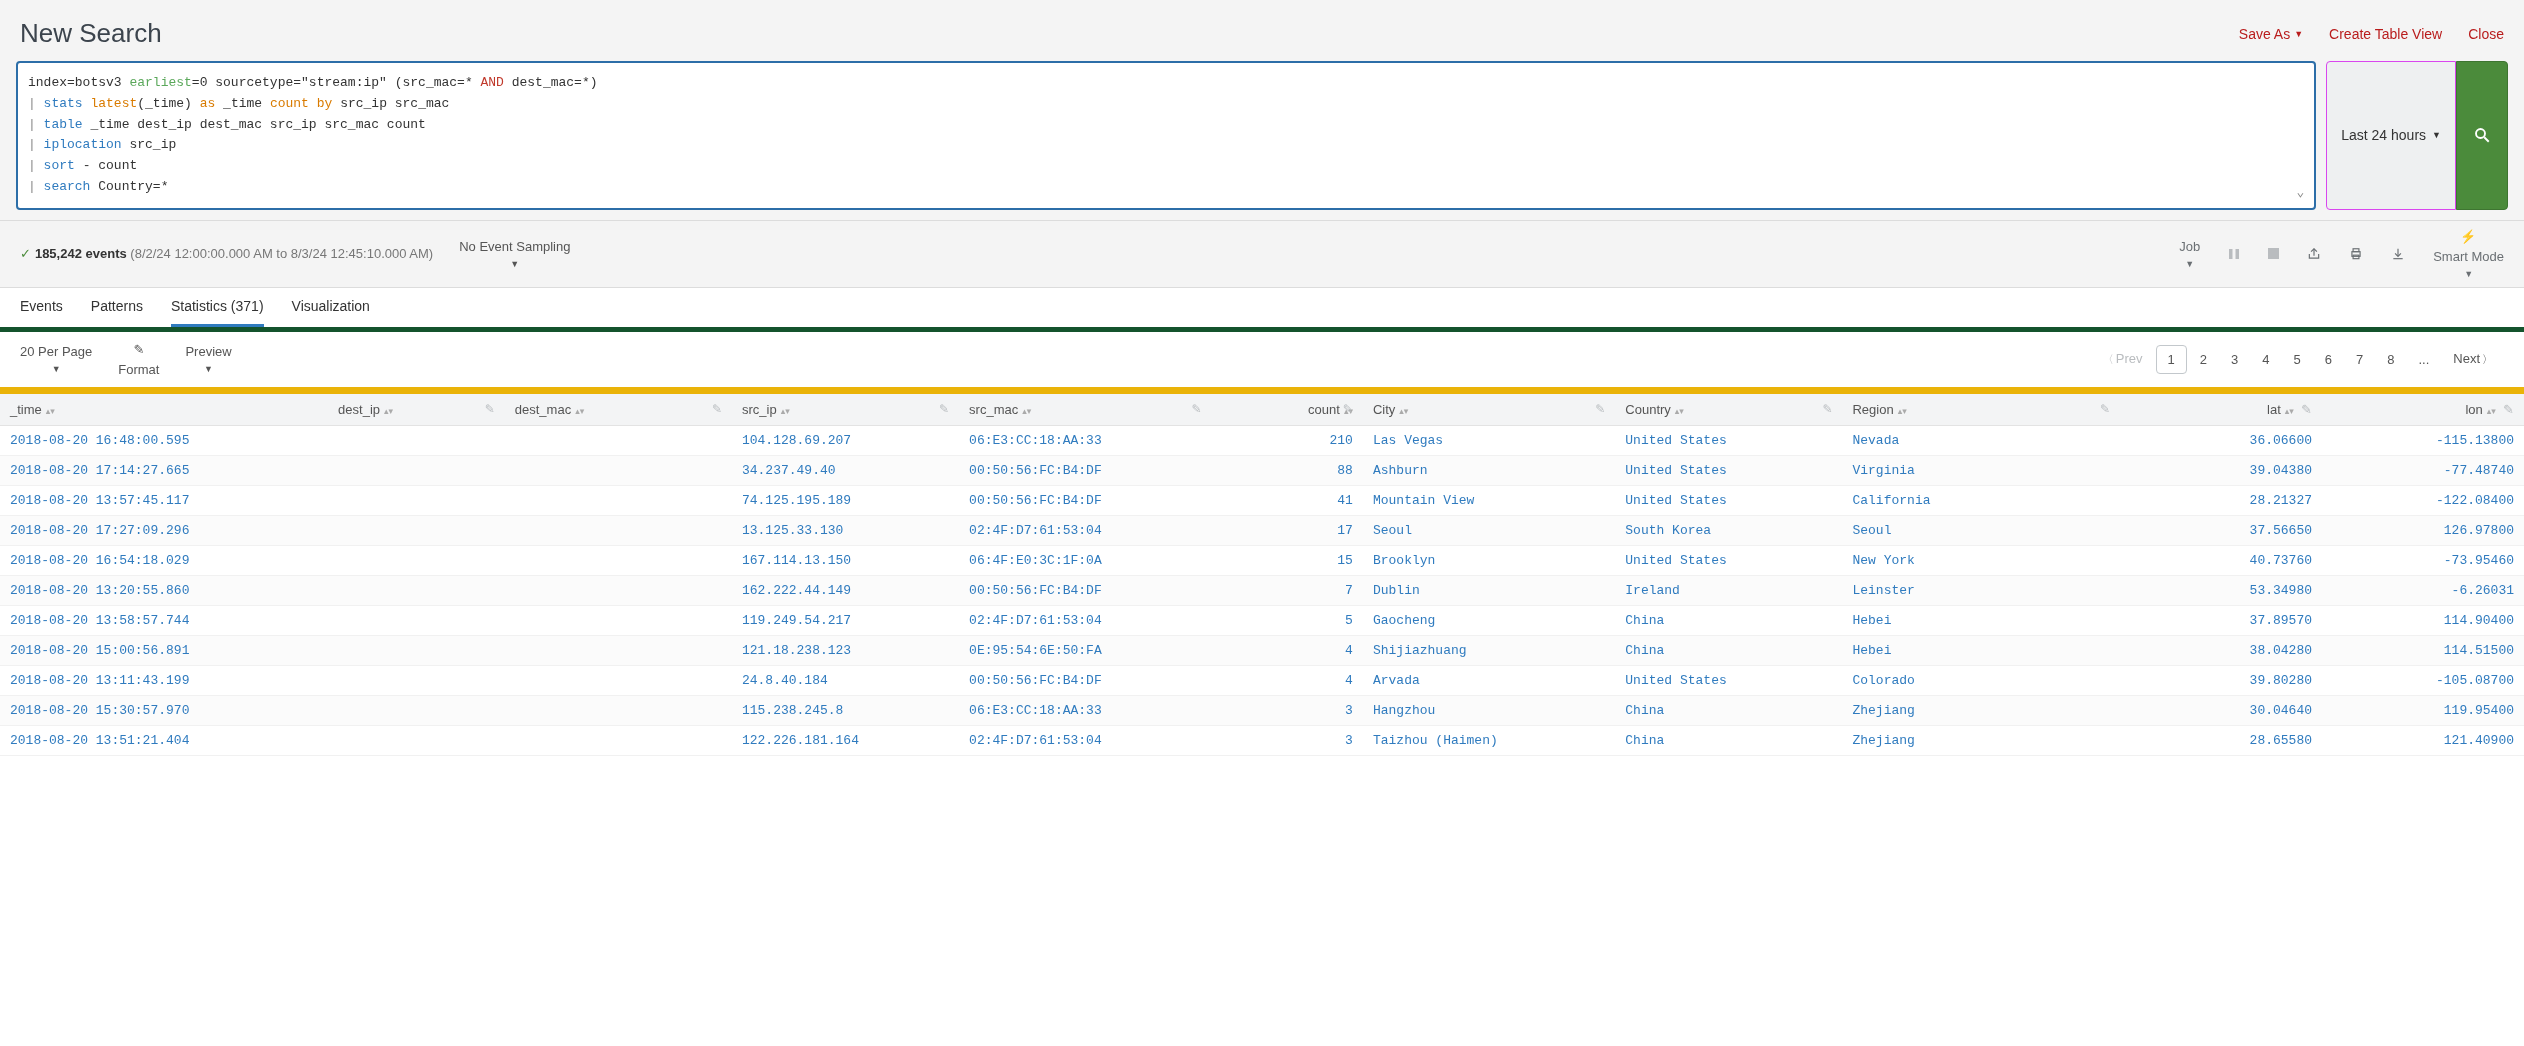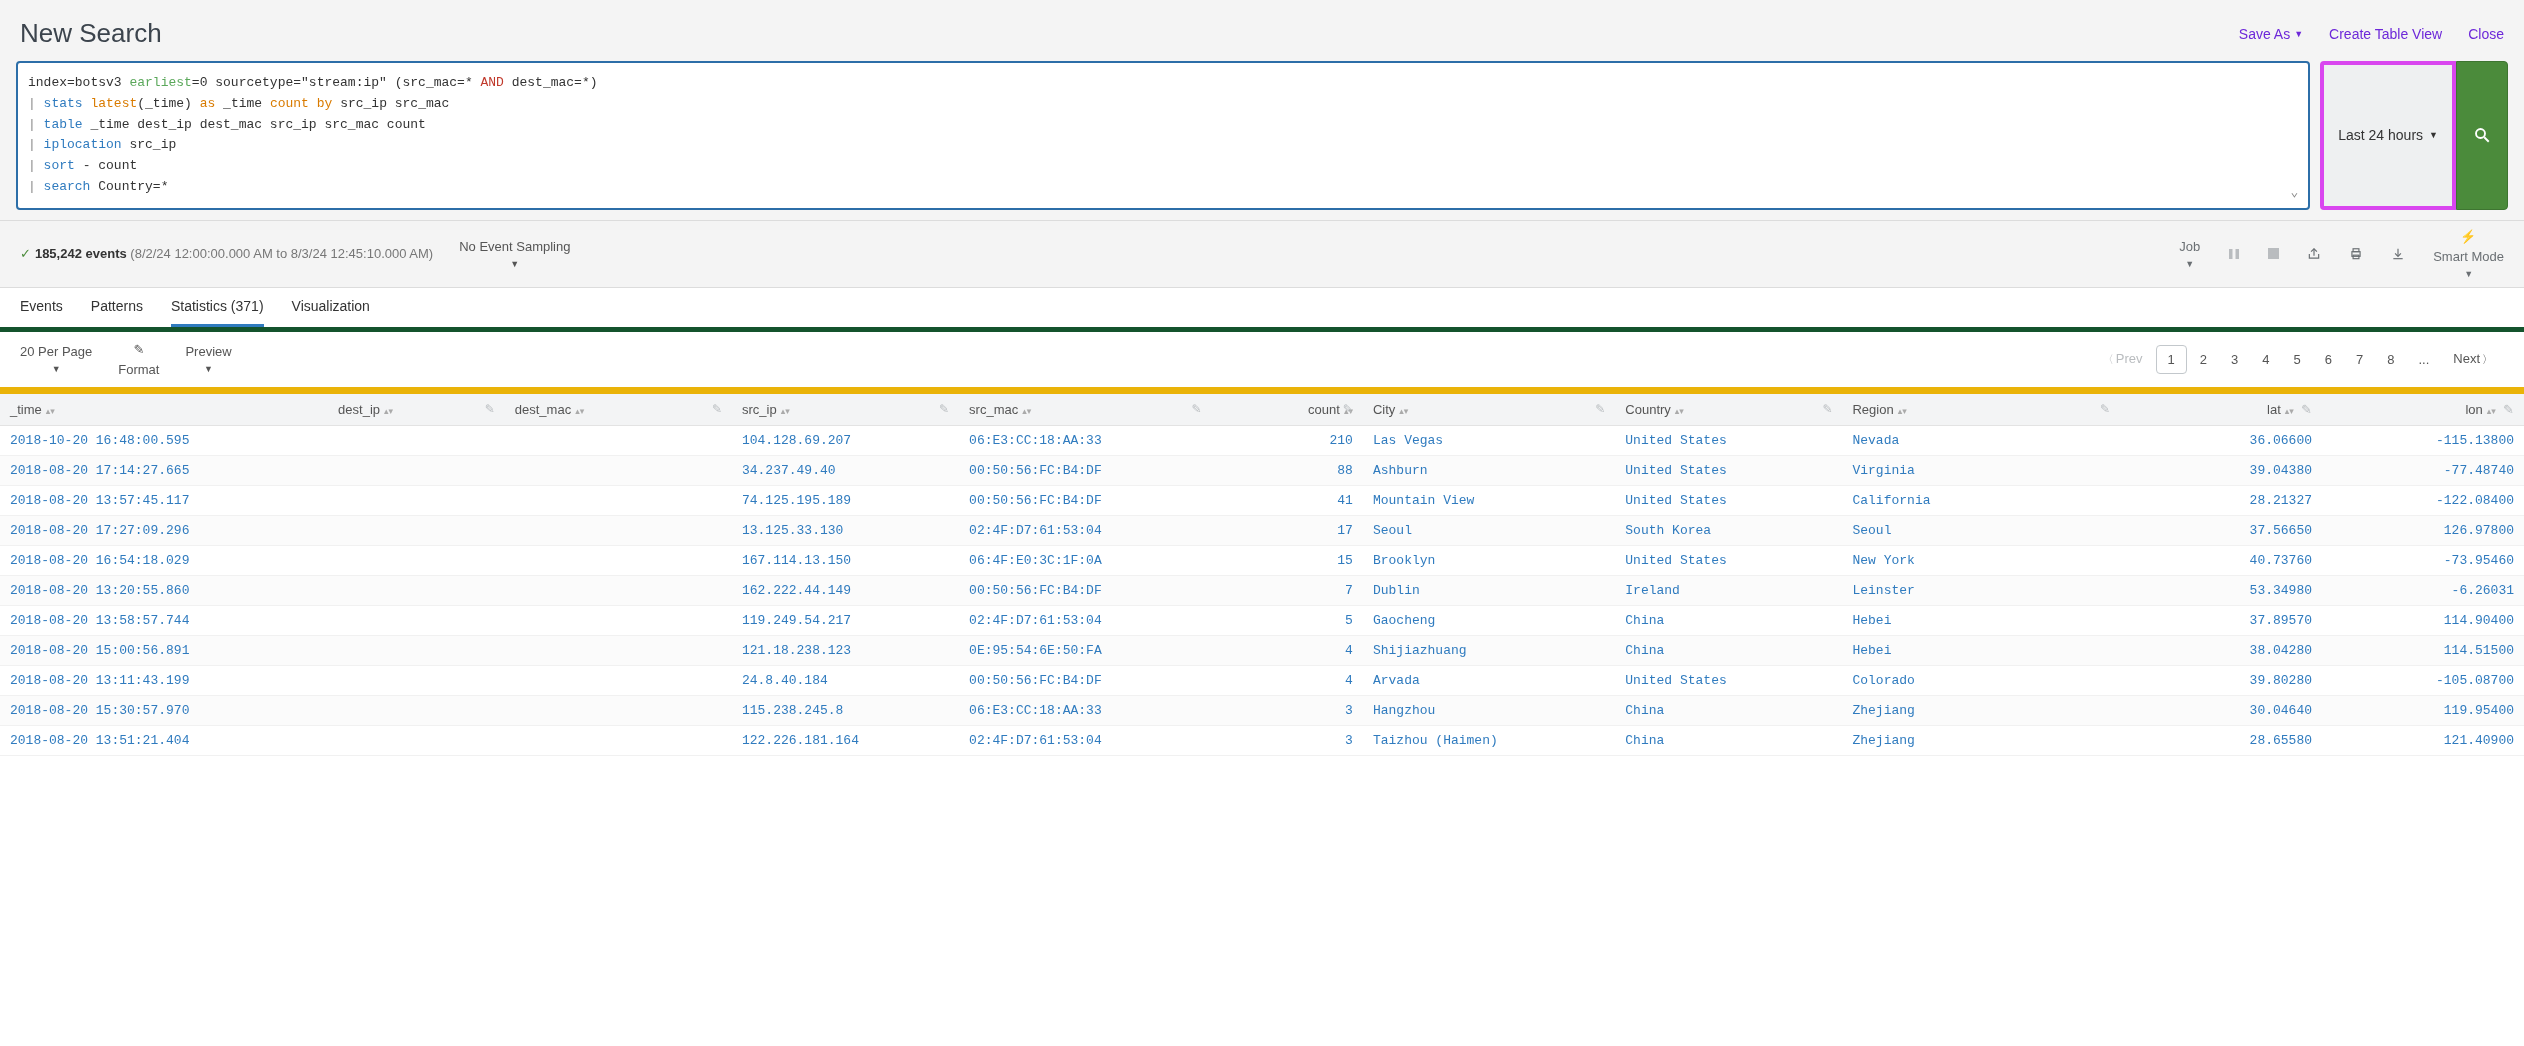--- a/index.html
+++ b/index.html
@@ -3,39 +3,39 @@
 <meta charset="utf-8">
 <style>
   * { box-sizing: border-box; margin: 0; padding: 0; }
   body { font-family: "Helvetica Neue", Arial, sans-serif; font-size: 13px; color: #333; background: #fff; }
   .mono { font-family: "SFMono-Regular", Consolas, "Liberation Mono", Menlo, monospace; font-size: 13px; }
 
   
   .page-header { display: flex; align-items: center; justify-content: space-between; padding: 18px 20px 12px 20px; background:#f4f4f4; }
   .page-title { font-size: 26px; font-weight: 400; color: #3c444d; }
   .header-actions { display: flex; gap: 26px; align-items: center; }
-  .header-action { color: #6d28d9; font-size: 14px; cursor: pointer; display:flex; align-items:center; gap:4px;}
+  .header-action { color: #b91c1c; font-size: 14px; cursor: pointer; display:flex; align-items:center; gap:4px;}
   .caret-down { font-size: 9px; }
 
   
   .search-row { display: flex; gap: 10px; padding: 0 16px 10px 16px; align-items: stretch; background:#f4f4f4;}
   .search-editor {
     flex: 1; border: 2px solid #2c6ea8; border-radius: 4px; background: #fff;
     padding: 10px 30px 10px 10px; position: relative; min-height: 130px;
   }
   .search-editor .line { white-space: pre; line-height: 1.6; }
   .kw-green { color: #5ba85b; }
   .kw-blue  { color: #2f7bbf; }
   .kw-orange{ color: #d97b00; }
   .kw-red   { color: #c0392b; }
   .pipe     { color: #888; }
   .editor-expand { position:absolute; right:10px; bottom:8px; color:#888; }
 
   .time-picker {
-    border: 4px solid #d946ef; border-radius: 4px 0 0 4px; background: #eef0f1;
+    border: 1px solid #d946ef; border-radius: 4px 0 0 4px; background: #eef0f1;
     display:flex; align-items:center; padding: 0 14px; font-size:14px; color:#333; gap:6px;
   }
   .search-btn {
     width: 52px; background: #4b8b3b; border-radius: 0 4px 4px 0; display:flex;
     align-items:center; justify-content:center; color:#fff; border:1px solid #3e7531;
   }
   .right-group { display:flex; }
 
   
   .status-bar { display:flex; align-items:center; justify-content:space-between; padding: 8px 20px; border-top:1px solid #dcdcdc; border-bottom:1px solid #dcdcdc; background:#f4f4f4; }
@@ -216,21 +216,21 @@
       <th style="width:6%" class="num"><span>count</span><span class="sort">▴▾</span><span class="pencil">✎</span></th>
       <th style="width:10%"><span>City</span><span class="sort">▴▾</span><span class="pencil">✎</span></th>
       <th style="width:9%"><span>Country</span><span class="sort">▴▾</span><span class="pencil">✎</span></th>
       <th style="width:11%"><span>Region</span><span class="sort">▴▾</span><span class="pencil">✎</span></th>
       <th style="width:8%" class="num"><span>lat</span><span class="sort">▴▾</span>&nbsp;&nbsp;<span style="color:#b8bcbf;">✎</span></th>
       <th style="width:8%" class="num"><span>lon</span><span class="sort">▴▾</span>&nbsp;&nbsp;<span style="color:#b8bcbf;">✎</span></th>
     </tr>
   </thead>
   <tbody id="table-body">
       <tr class="mono">
-        <td>2018-10-20 16:48:00.595</td>
+        <td>2018-08-20 16:48:00.595</td>
         <td></td>
         <td></td>
         <td>104.128.69.207</td>
         <td>06:E3:CC:18:AA:33</td>
         <td class="num">210</td>
         <td>Las Vegas</td>
         <td>United States</td>
         <td>Nevada</td>
         <td class="num">36.06600</td>
         <td class="num">-115.13800</td>

